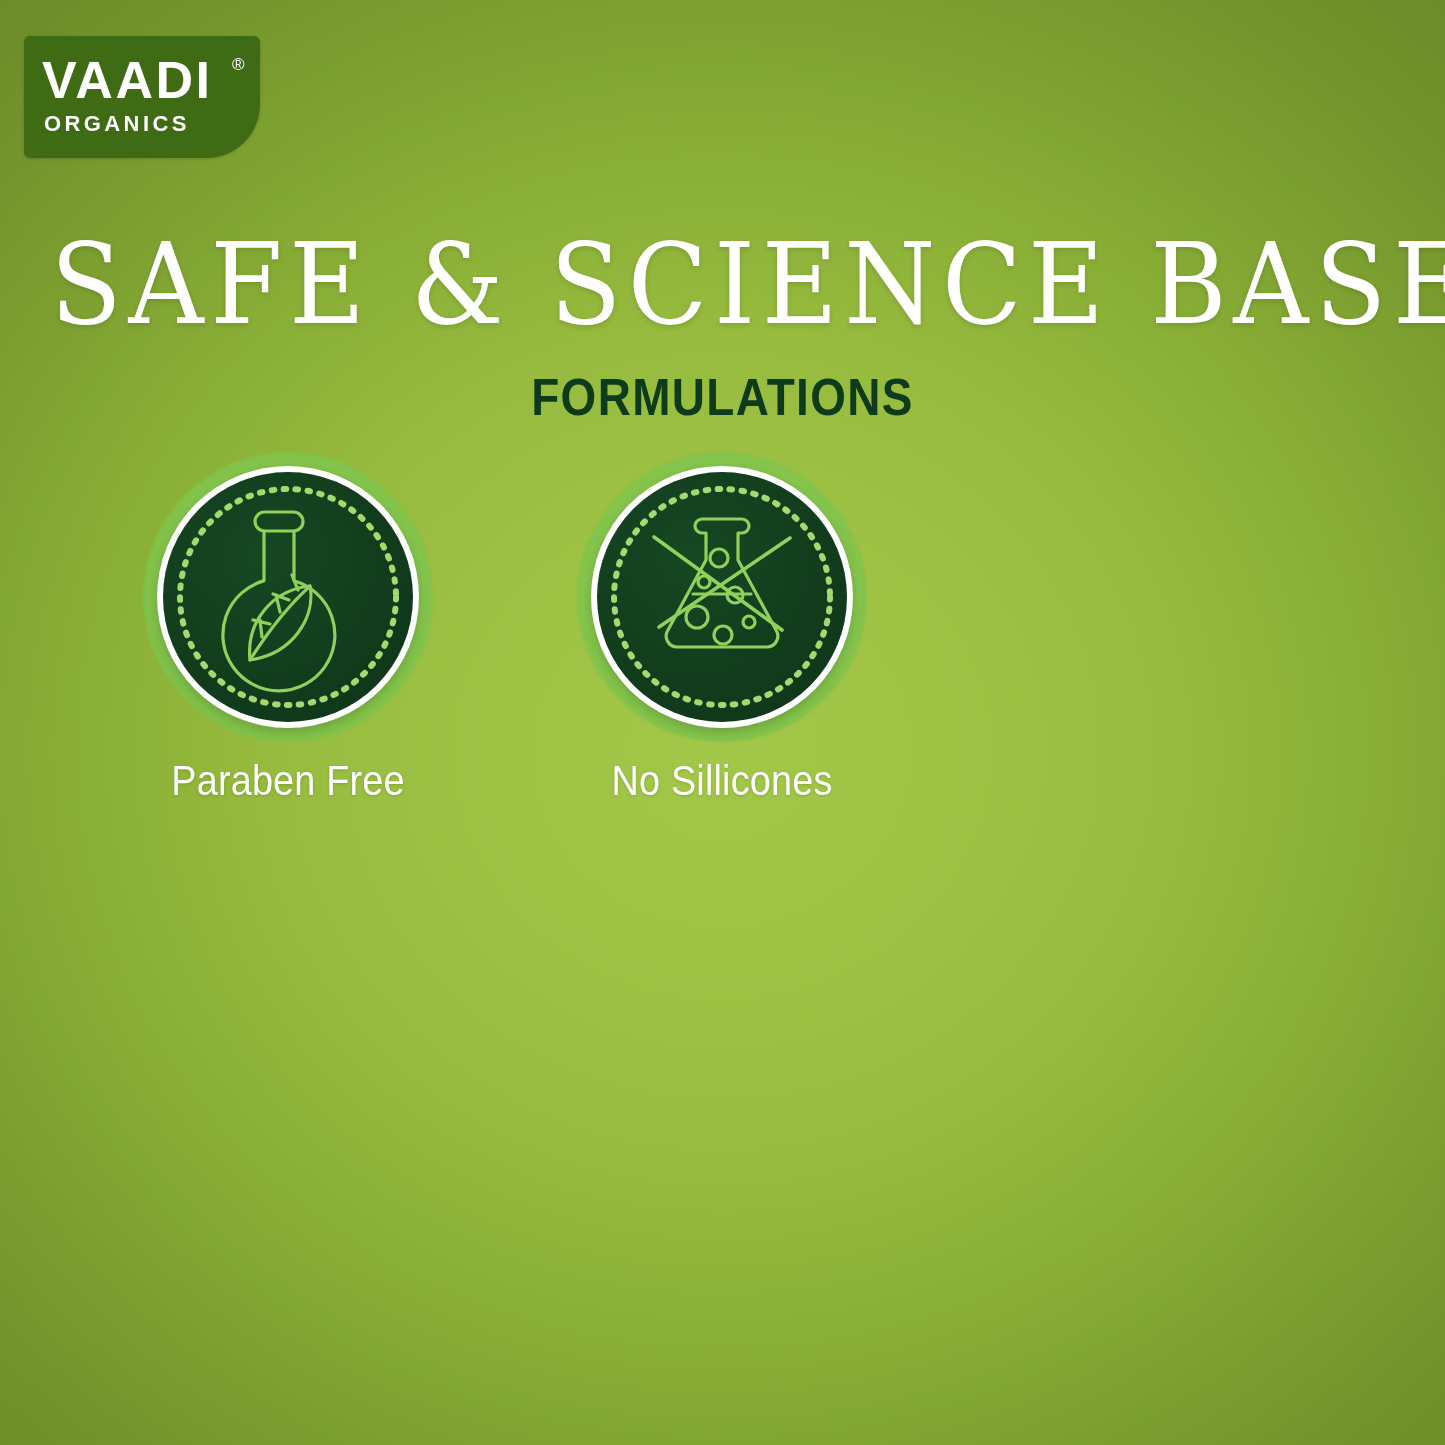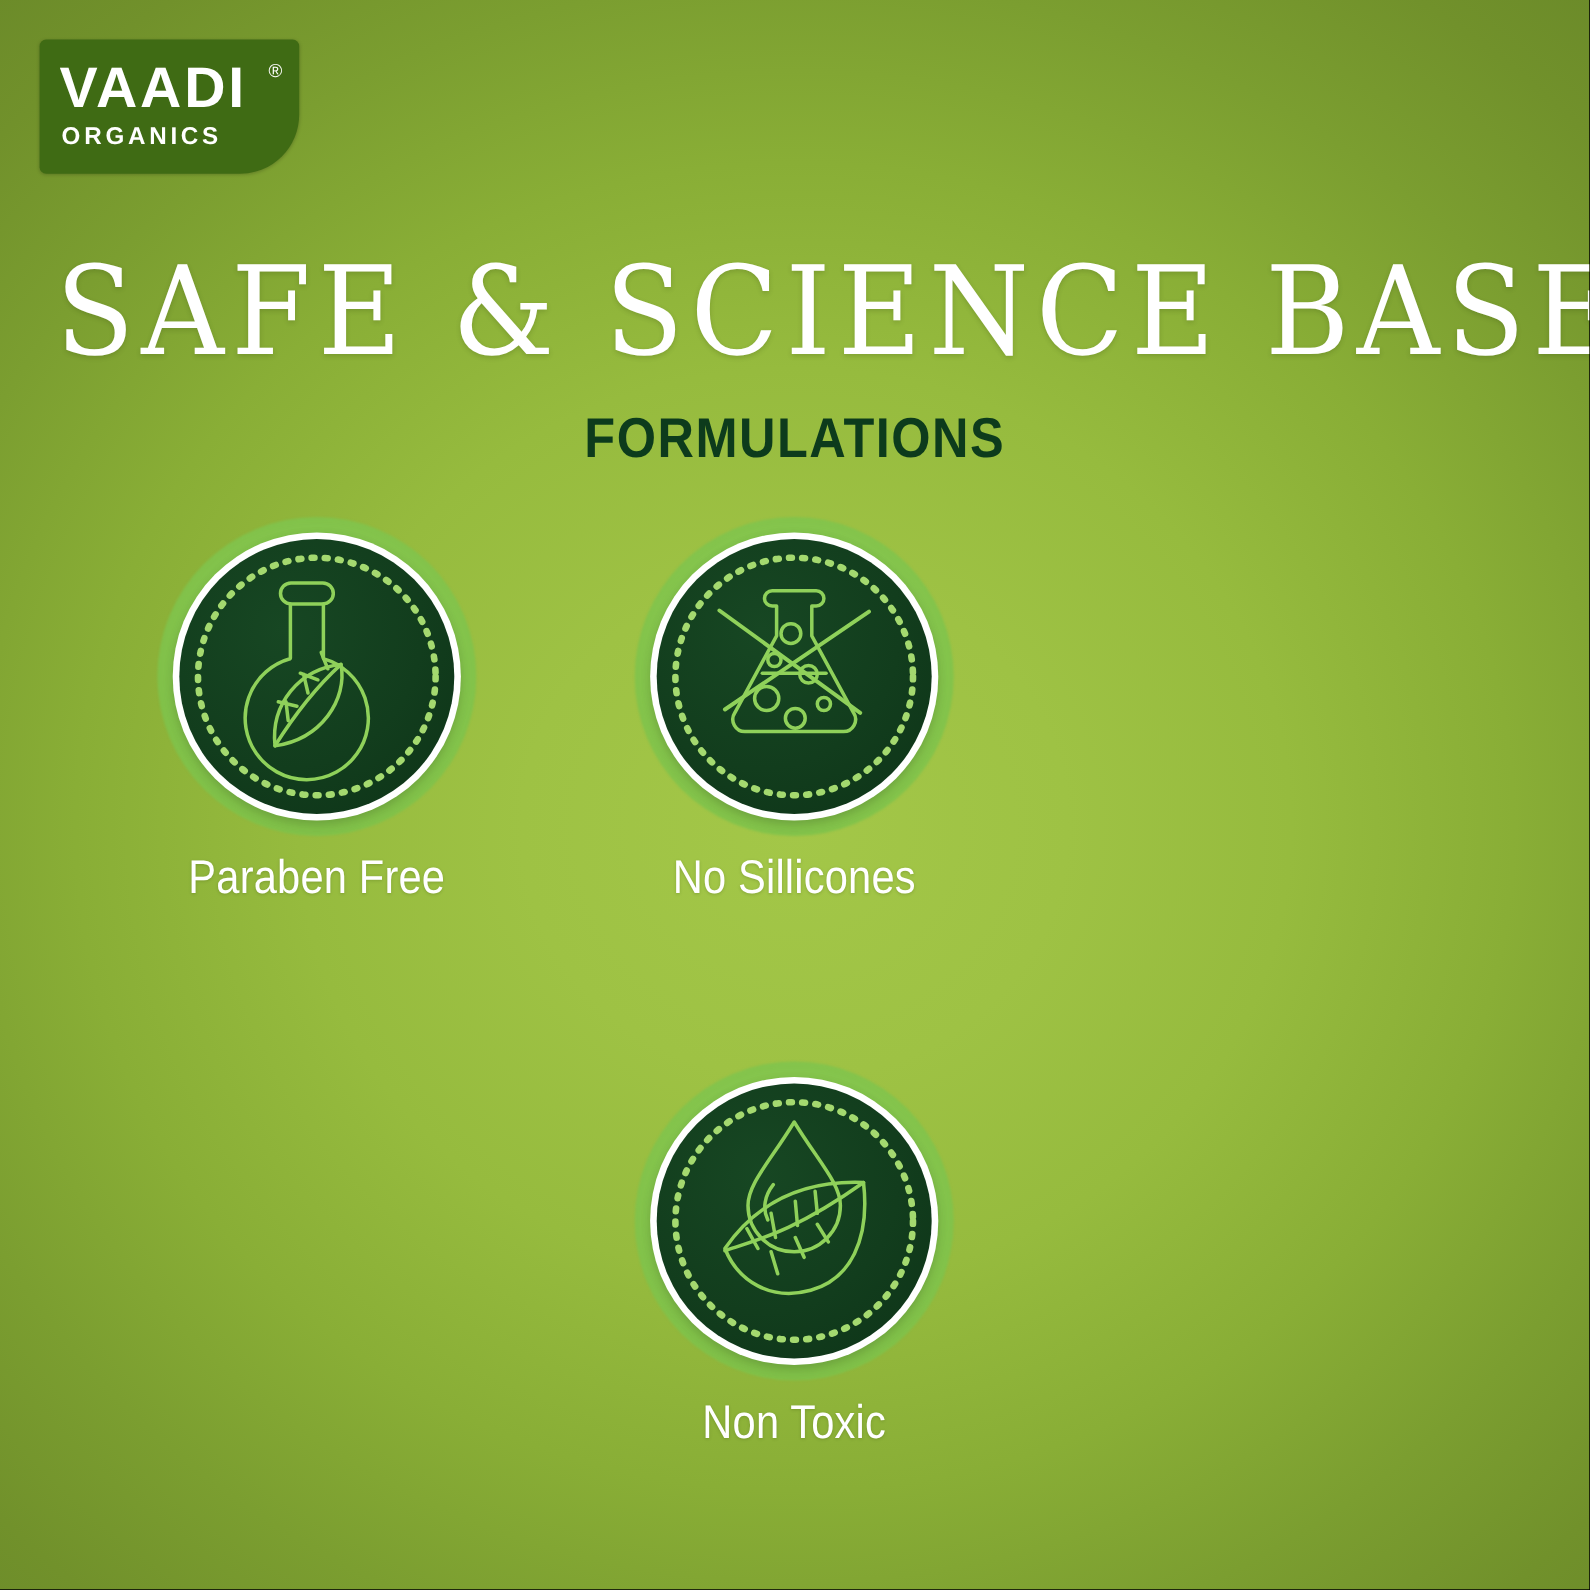--- a/index.html
+++ b/index.html
@@ -19,21 +19,21 @@
         #9ec244 22%,
         #96bb3e 40%,
         #89ae36 58%,
         #7b9e30 74%,
         #71912b 88%,
         #6a8929 100%);
   }
   
   #logo-badge {
     position: absolute;
-    left: 36px;
+    left: 24px;
     top: 36px;
     width: 236px;
     height: 122px;
     background: #3f6b14;
     border-radius: 6px 6px 54px 6px;
     box-shadow: 0 1px 3px rgba(0,0,0,0.18);
   }
   #logo-badge .logo-main {
     position: absolute;
     left: 18px;
@@ -93,21 +93,21 @@
     letter-spacing: 1.5px;
     line-height: 1;
     white-space: nowrap;
     transform: scaleX(0.90);
   }
 
   
   #grid {
     position: absolute;
     left: 0;
-    top: 470px;
+    top: 452px;
     width: 1210px;
     height: 900px;
   }
   .cell {
     position: absolute;
     width: 430px;
     text-align: center;
   }
   .cell.c0 { left: 73px; }
   .cell.c1 { left: 507px; }
@@ -219,36 +219,16 @@
               <path d="M193 66 L62 155" stroke-width="3.6"></path>
             </g>
           </svg>
         </div>
       </div>
       <div class="label">No Sillicones</div>
     </div>
 
 
 
-    <div class="cell c1 r1">
-      <div class="badge-wrap">
-        <div class="badge-glow"></div>
-        <div class="badge-white"></div>
-        <div class="badge-core">
-          <svg width="250" height="250" viewBox="0 0 250 250">
-            <g fill="none" stroke="#8fd15a" stroke-width="3.2" stroke-linecap="round" stroke-linejoin="round">
-              <circle cx="125" cy="125" r="108" stroke="#a4d96f" stroke-width="6" stroke-dasharray="2.6 9.4"></circle>
-              <path d="M125 35 c-22 36 -42 56 -42 76 a42 42 0 0 0 84 0 c0 -20 -20 -40 -42 -76 z"></path>
-              <path d="M106 92 c-8 10 -10 22 -5 32"></path>
-              <path d="M188 90 c6 52 -12 88 -48 98 c-36 10 -66 -8 -78 -38 c32 -46 76 -62 126 -60 z"></path>
-              <path d="M62 152 c30 -10 64 -18 126 -62"></path>
-              <path d="M108 140 l-4 -22 M128 129 l-2 -22 M146 118 l-2 -20 M92 150 l-10 -18"></path>
-              <path d="M104 153 l6 20 M126 140 l8 18 M146 128 l10 16"></path>
-            </g>
-          </svg>
-        </div>
-      </div>
-      <div class="label">Non Toxic</div>
-    </div>
 
 
   </div>
 </div>
 
 </body></html>

